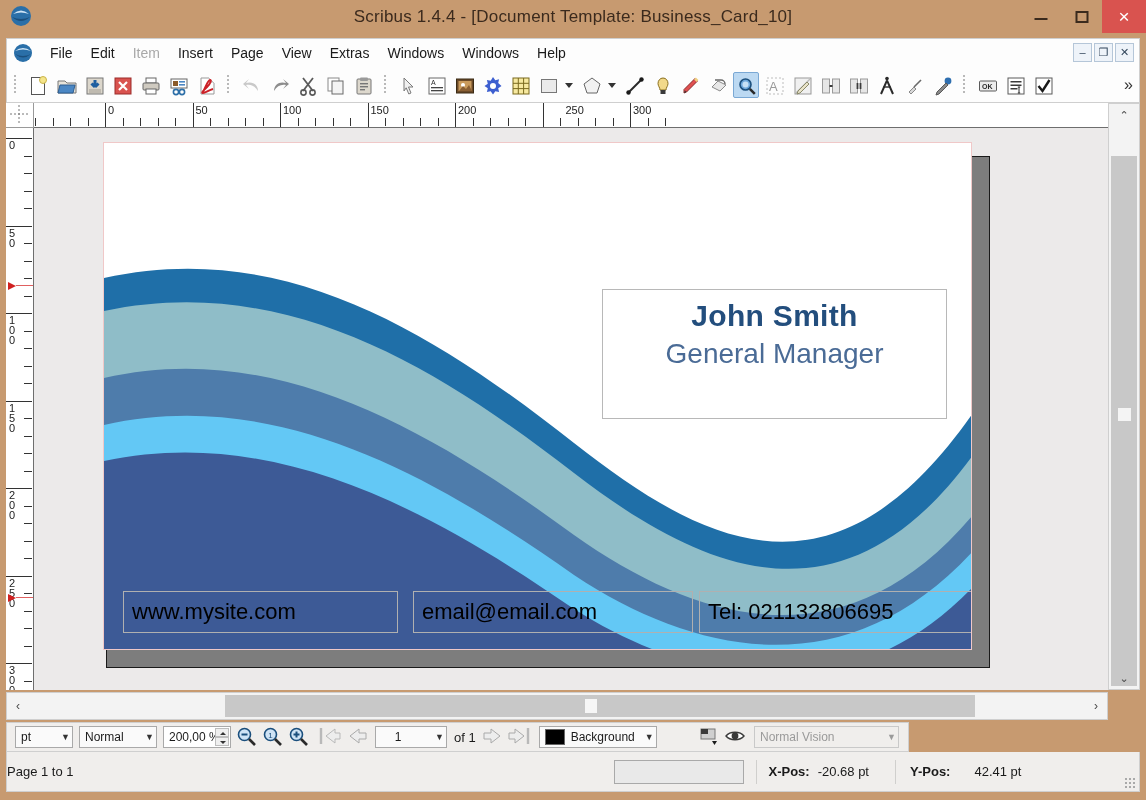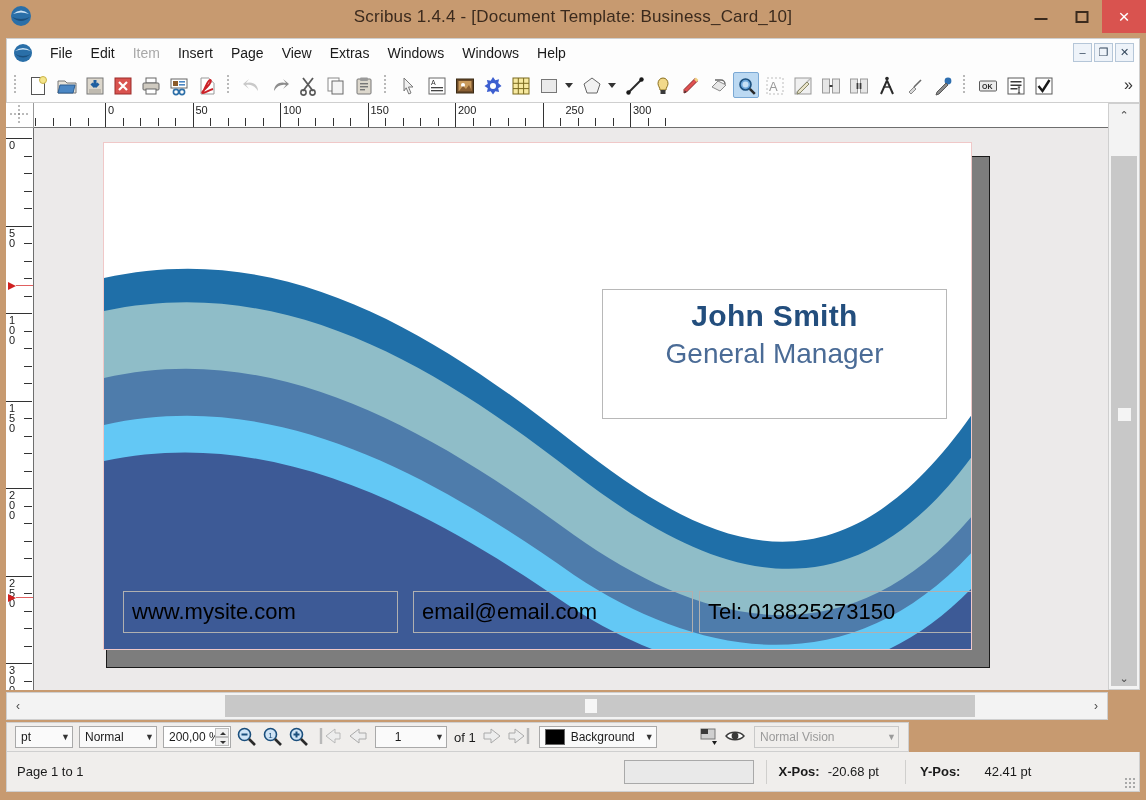--- a/index.html
+++ b/index.html
@@ -533,21 +533,21 @@
         <div class="nm-role">General Manager</div>
       </div>
 
       <div class="cbar cbar-1">
         <span>www.mysite.com</span>
       </div>
       <div class="cbar cbar-2">
         <span>email@email.com</span>
       </div>
       <div class="cbar cbar-3">
-        <span>Tel: 018825273150</span>
+        <span>Tel: 021132806695</span>
       </div>
 
     </div>
   </div>
 
   <div class="vsb">
     <div class="vsb-up">⌃</div>
     <div class="vsb-thumb">
       <div class="vsb-grip"></div>
     </div>
@@ -629,21 +629,21 @@
             <circle cx="11" cy="11" r="3.4" fill="#3a3a3a"></circle>
           </svg></div>
       <div class="combo" style="margin-left:4px;margin-right:9px;width:145px;background:#f0eeec;border-color:#c9c9c9;color:#9a9a9a;">
         <span>Normal Vision</span>
           <span class="ar" style="color:#9a9a9a;">▼</span>
       </div>
     </div>
   </div>
 
   <div class="sbar2">
-    <div class="lbl" style="margin-left:10px;">Page 1 to 1</div>
+    <div class="lbl" style="">Page 1 to 1</div>
     <div class="field" style="margin-left:540px;width:130px;"></div>
     <div class="sep" style="margin-left:12px;"></div>
     <div class="lbl" style="margin-left:12px;font-weight:bold;">X-Pos:</div>
     <div class="lbl" style="margin-left:8px;">-20.68 pt</div>
     <div class="sep" style="margin-left:26px;"></div>
     <div class="lbl" style="margin-left:14px;font-weight:bold;">Y-Pos:</div>
     <div class="lbl" style="margin-left:24px;">42.41 pt</div>
     <div class="grip-res"></div>
   </div>
 

